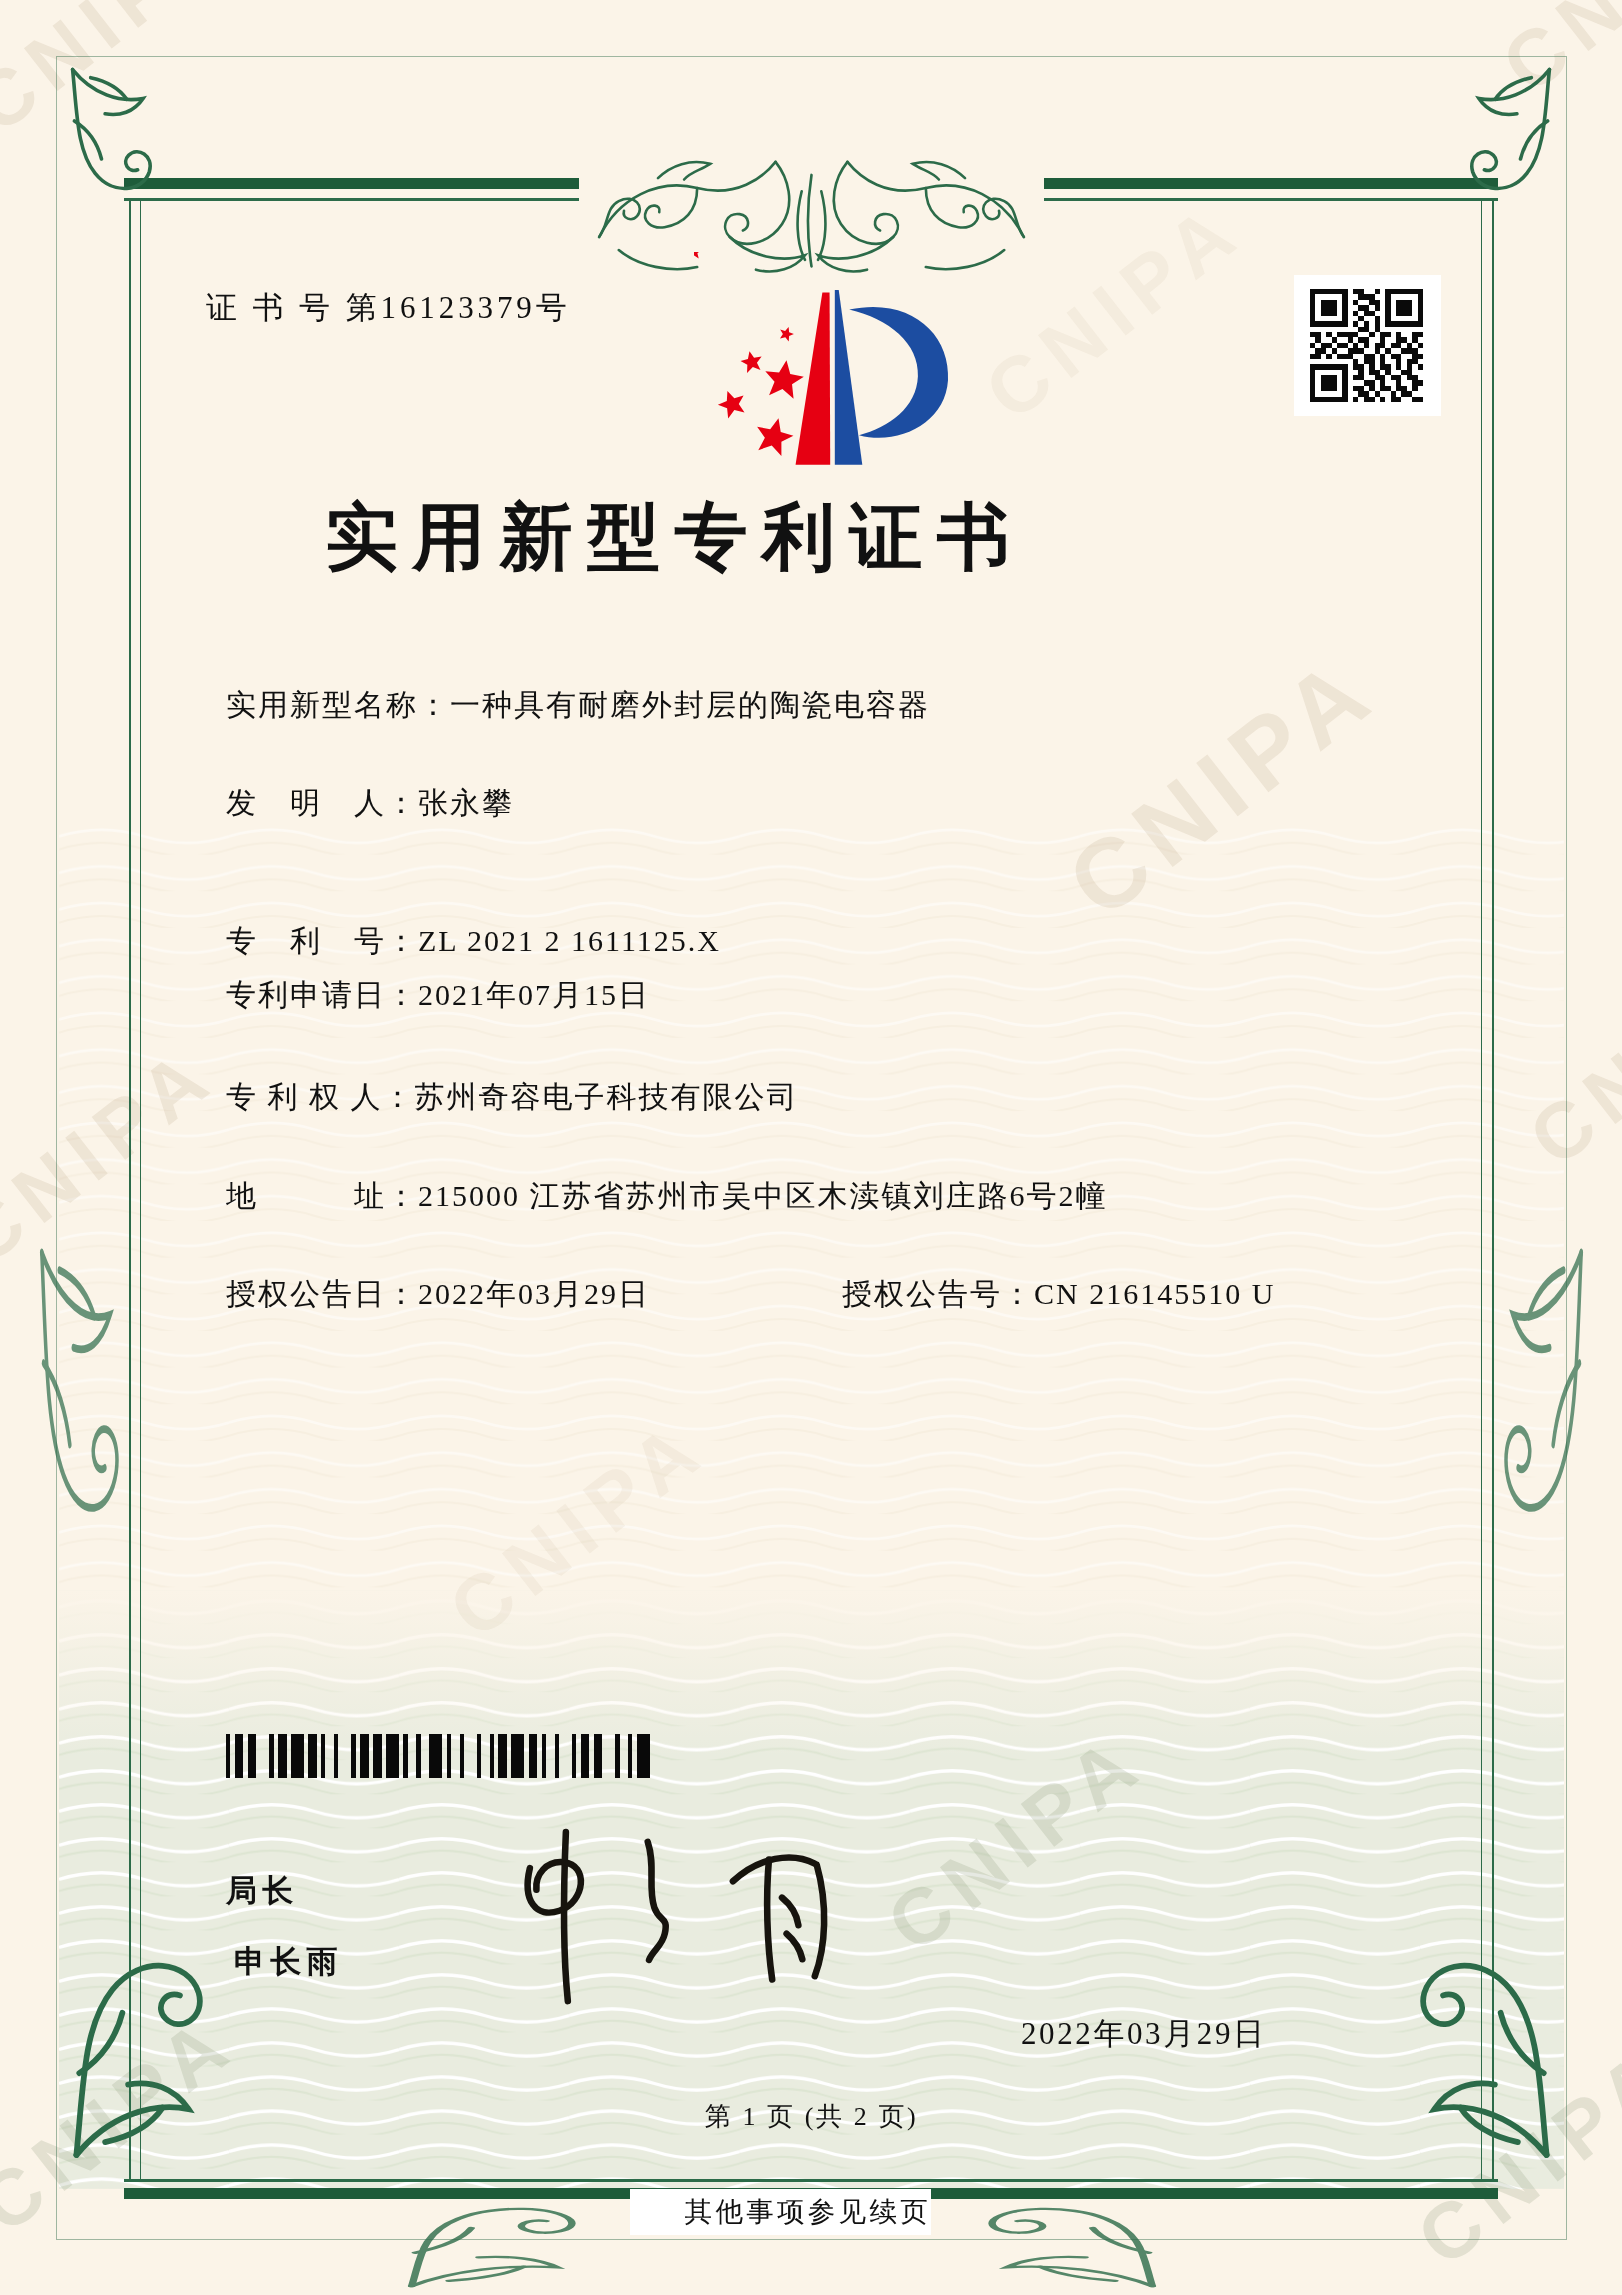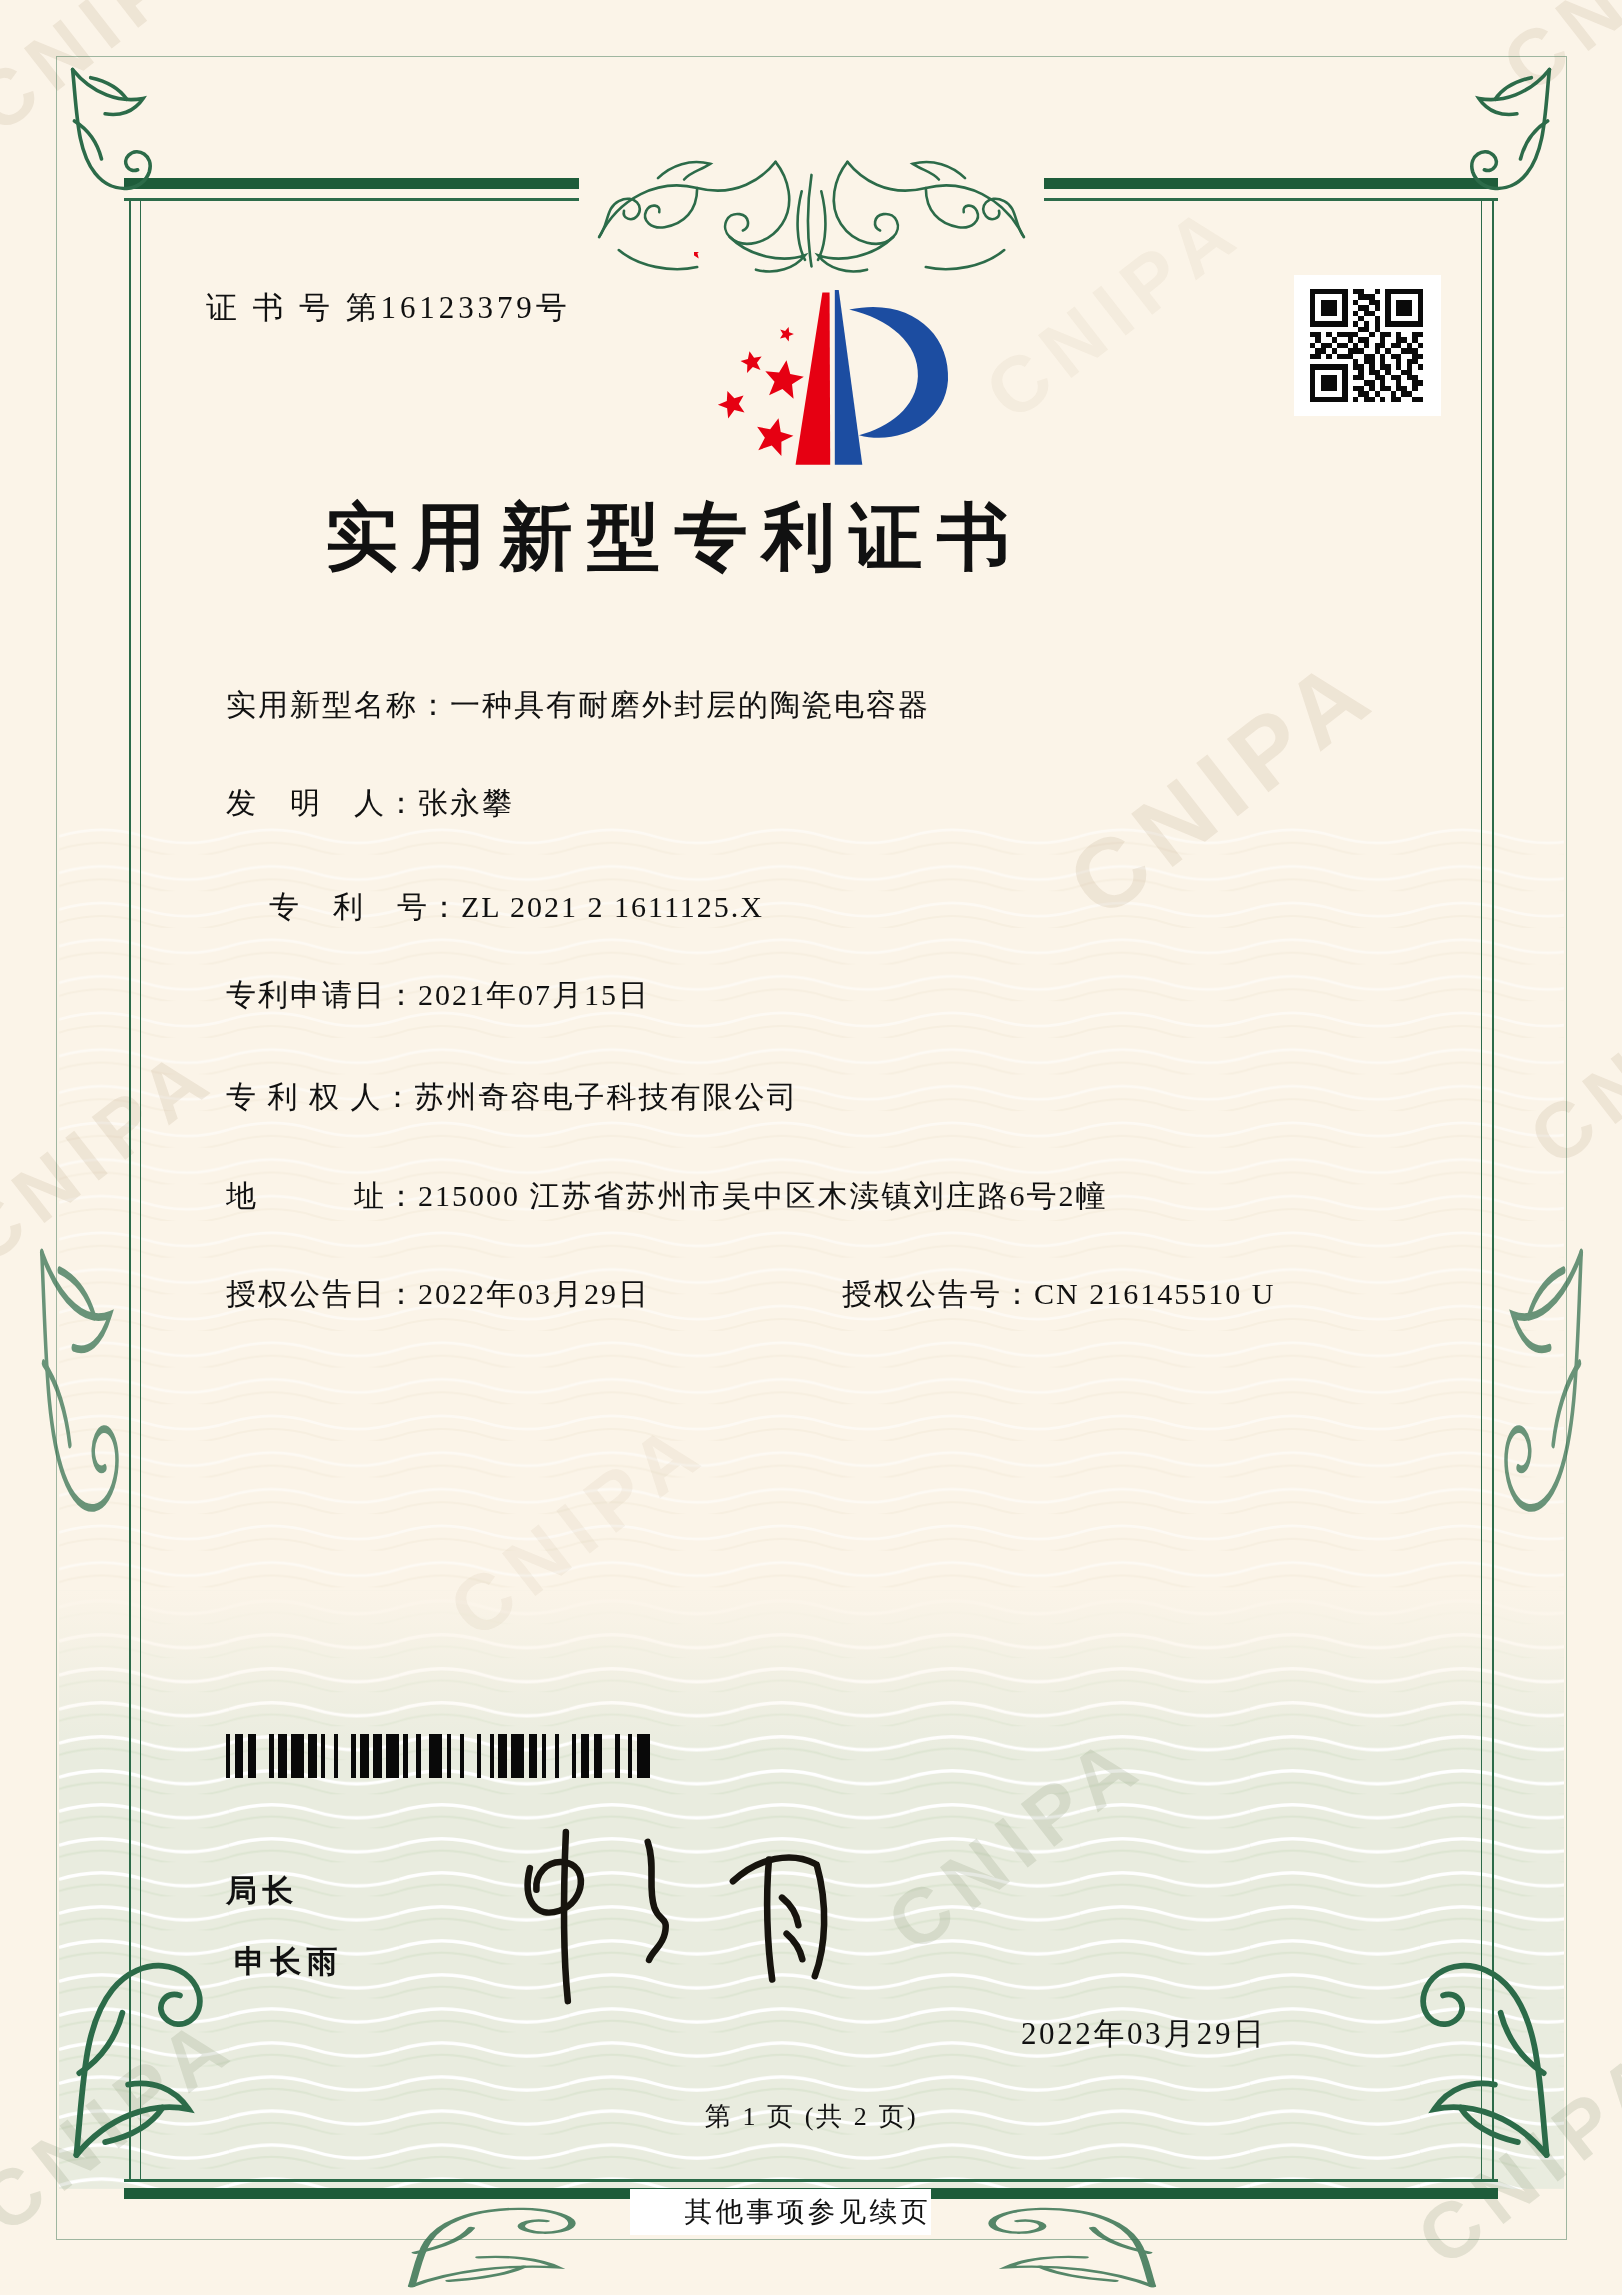--- a/index.html
+++ b/index.html
@@ -413,21 +413,21 @@
 </div>
 
 <div class="abs title">实用新型专利证书</div>
 
 <div class="abs field-row" style="top:682px;">
   <span class="field-label">实用新型名称：</span><span class="field-value">一种具有耐磨外封层的陶瓷电容器</span>
 </div>
 <div class="abs field-row" style="top:780px;">
   <span class="field-label">发　明　人：</span><span class="field-value">张永攀</span>
 </div>
-<div class="abs field-row" style="top:884px;margin-left:43px;">
+<div class="abs field-row" style="top:918px;">
   <span class="field-label">专　利　号：</span><span class="field-value">ZL 2021 2 1611125.X</span>
 </div>
 <div class="abs field-row" style="top:972px;">
   <span class="field-label">专利申请日：</span><span class="field-value">2021年07月15日</span>
 </div>
 <div class="abs field-row" style="top:1074px;">
   <span class="field-label">专 利 权 人：</span><span class="field-value">苏州奇容电子科技有限公司</span>
 </div>
 <div class="abs field-row" style="top:1173px;">
   <span class="field-label">地　　　址：</span><span class="field-value">215000 江苏省苏州市吴中区木渎镇刘庄路6号2幢</span>

